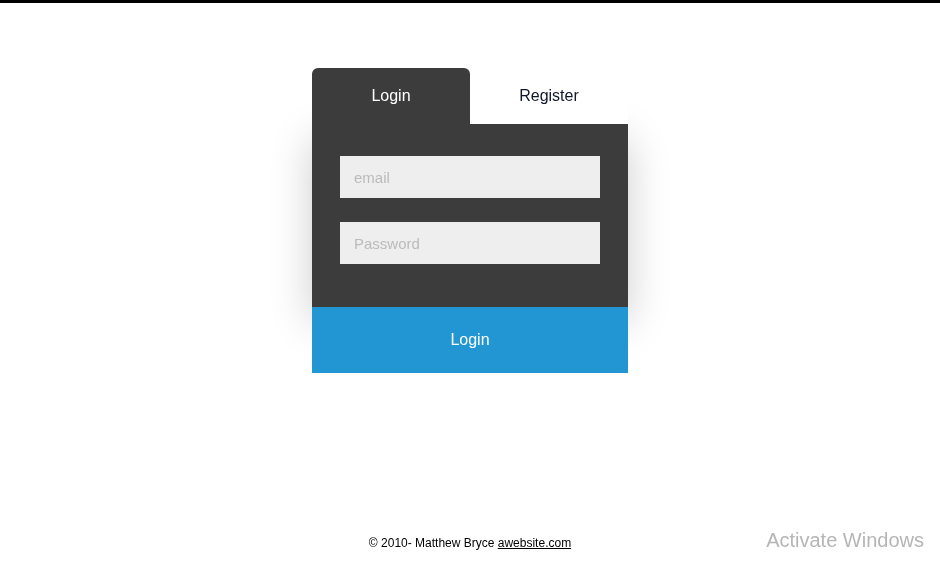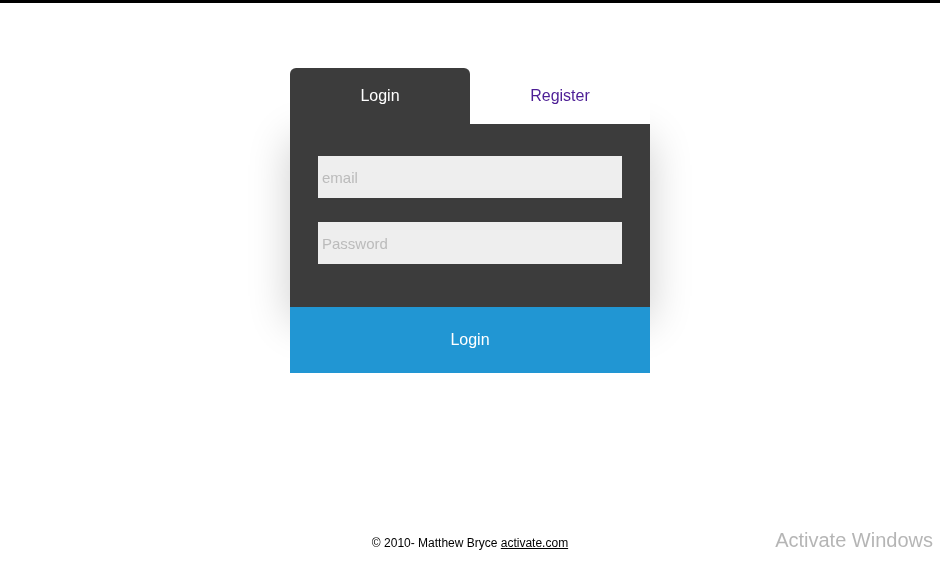--- a/index.html
+++ b/index.html
@@ -11,55 +11,55 @@
       font-family: Arial, Helvetica, sans-serif;
       background: #ffffff;
       width: 940px;
       height: 564px;
       position: relative;
       border-top: 3px solid #000000;
       overflow: hidden;
     }
     .container {
       position: relative;
-      width: 360px;
+      width: 316px;
       margin: 65px auto 0;
     }
     .tabs {
       display: flex;
       width: 100%;
     }
     .tab {
       flex: 1;
       text-align: center;
       padding: 19px 0;
       font-size: 16px;
       cursor: pointer;
       border-radius: 6px 6px 0 0;
     }
     .tab.active {
       background: #3c3c3c;
       color: #ffffff;
     }
     .tab.inactive {
       background: #ffffff;
-      color: #4c1d95;
+      color: #0f172a;
     }
     .form-panel {
       background: #3c3c3c;
       padding: 32px 28px 28px;
       box-shadow: 0 15px 40px rgba(0,0,0,0.2);
     }
     .input-field {
       display: block;
       width: 100%;
       height: 42px;
       background: #eeeeee;
       border: none;
-      padding: 0 4px;
+      padding: 0 14px;
       font-size: 15px;
       color: #333333;
       margin-bottom: 24px;
       outline: none;
     }
     .input-field::placeholder {
       color: #bbbbbb;
     }
     .input-field:last-of-type {
       margin-bottom: 15px;
@@ -83,21 +83,21 @@
       font-size: 12px;
       color: #000000;
     }
     .footer a {
       color: #000000;
       text-decoration: underline;
     }
     .watermark {
       position: absolute;
       bottom: 10px;
-      right: 7px;
+      right: 16px;
       text-align: right;
       color: rgba(120,120,120,0.55);
     }
     .watermark .wt-title {
       font-size: 20px;
       font-weight: 400;
       margin-bottom: 2px;
     }
     .watermark .wt-sub {
       font-size: 13px;
@@ -118,18 +118,18 @@
   <div class="form-panel">
     <input type="text" class="input-field" placeholder="email" style="">
     <input type="password" class="input-field" placeholder="Password" style="">
   </div>
   <button class="login-btn">
     <span>Login</span>
   </button>
 </div>
 
 <div class="footer">
-  <span>© 2010- Matthew Bryce </span><a href="#">activate.com</a>
+  <span>© 2010- Matthew Bryce </span><a href="#">awebsite.com</a>
 </div>
 
 <div class="watermark">
   <div class="wt-title">Activate Windows</div>
 </div>
 
 </body></html>

